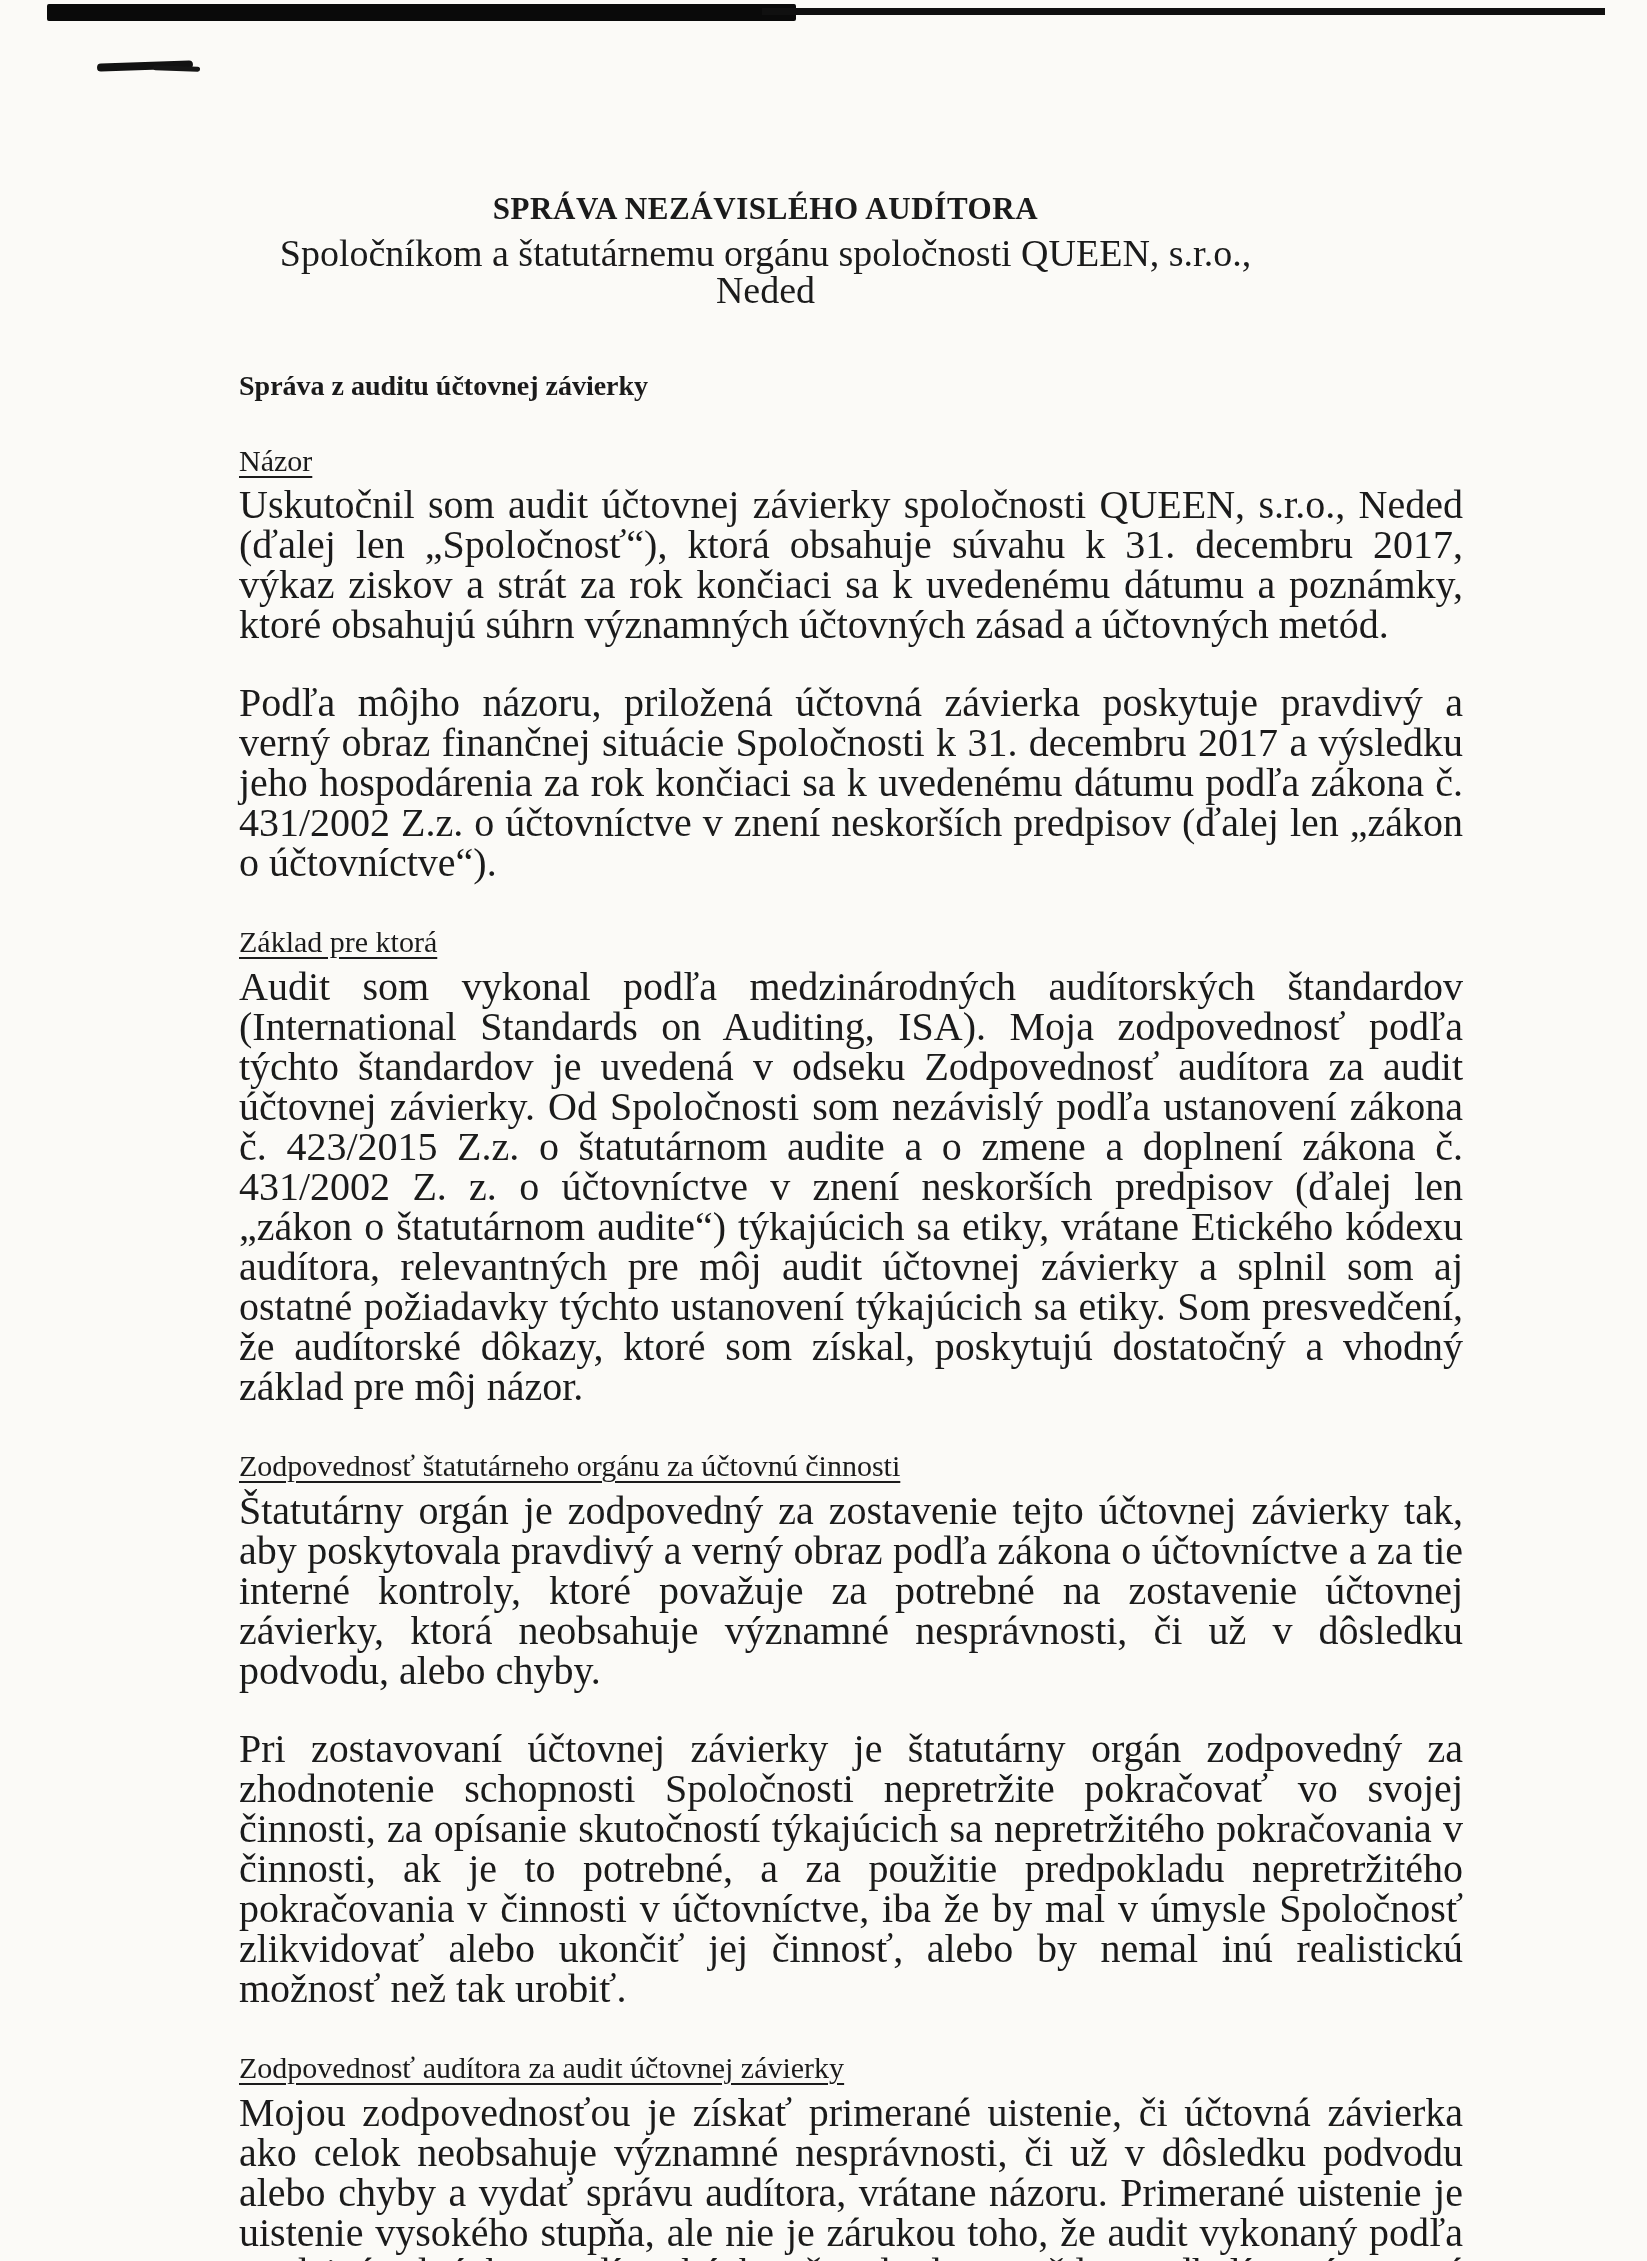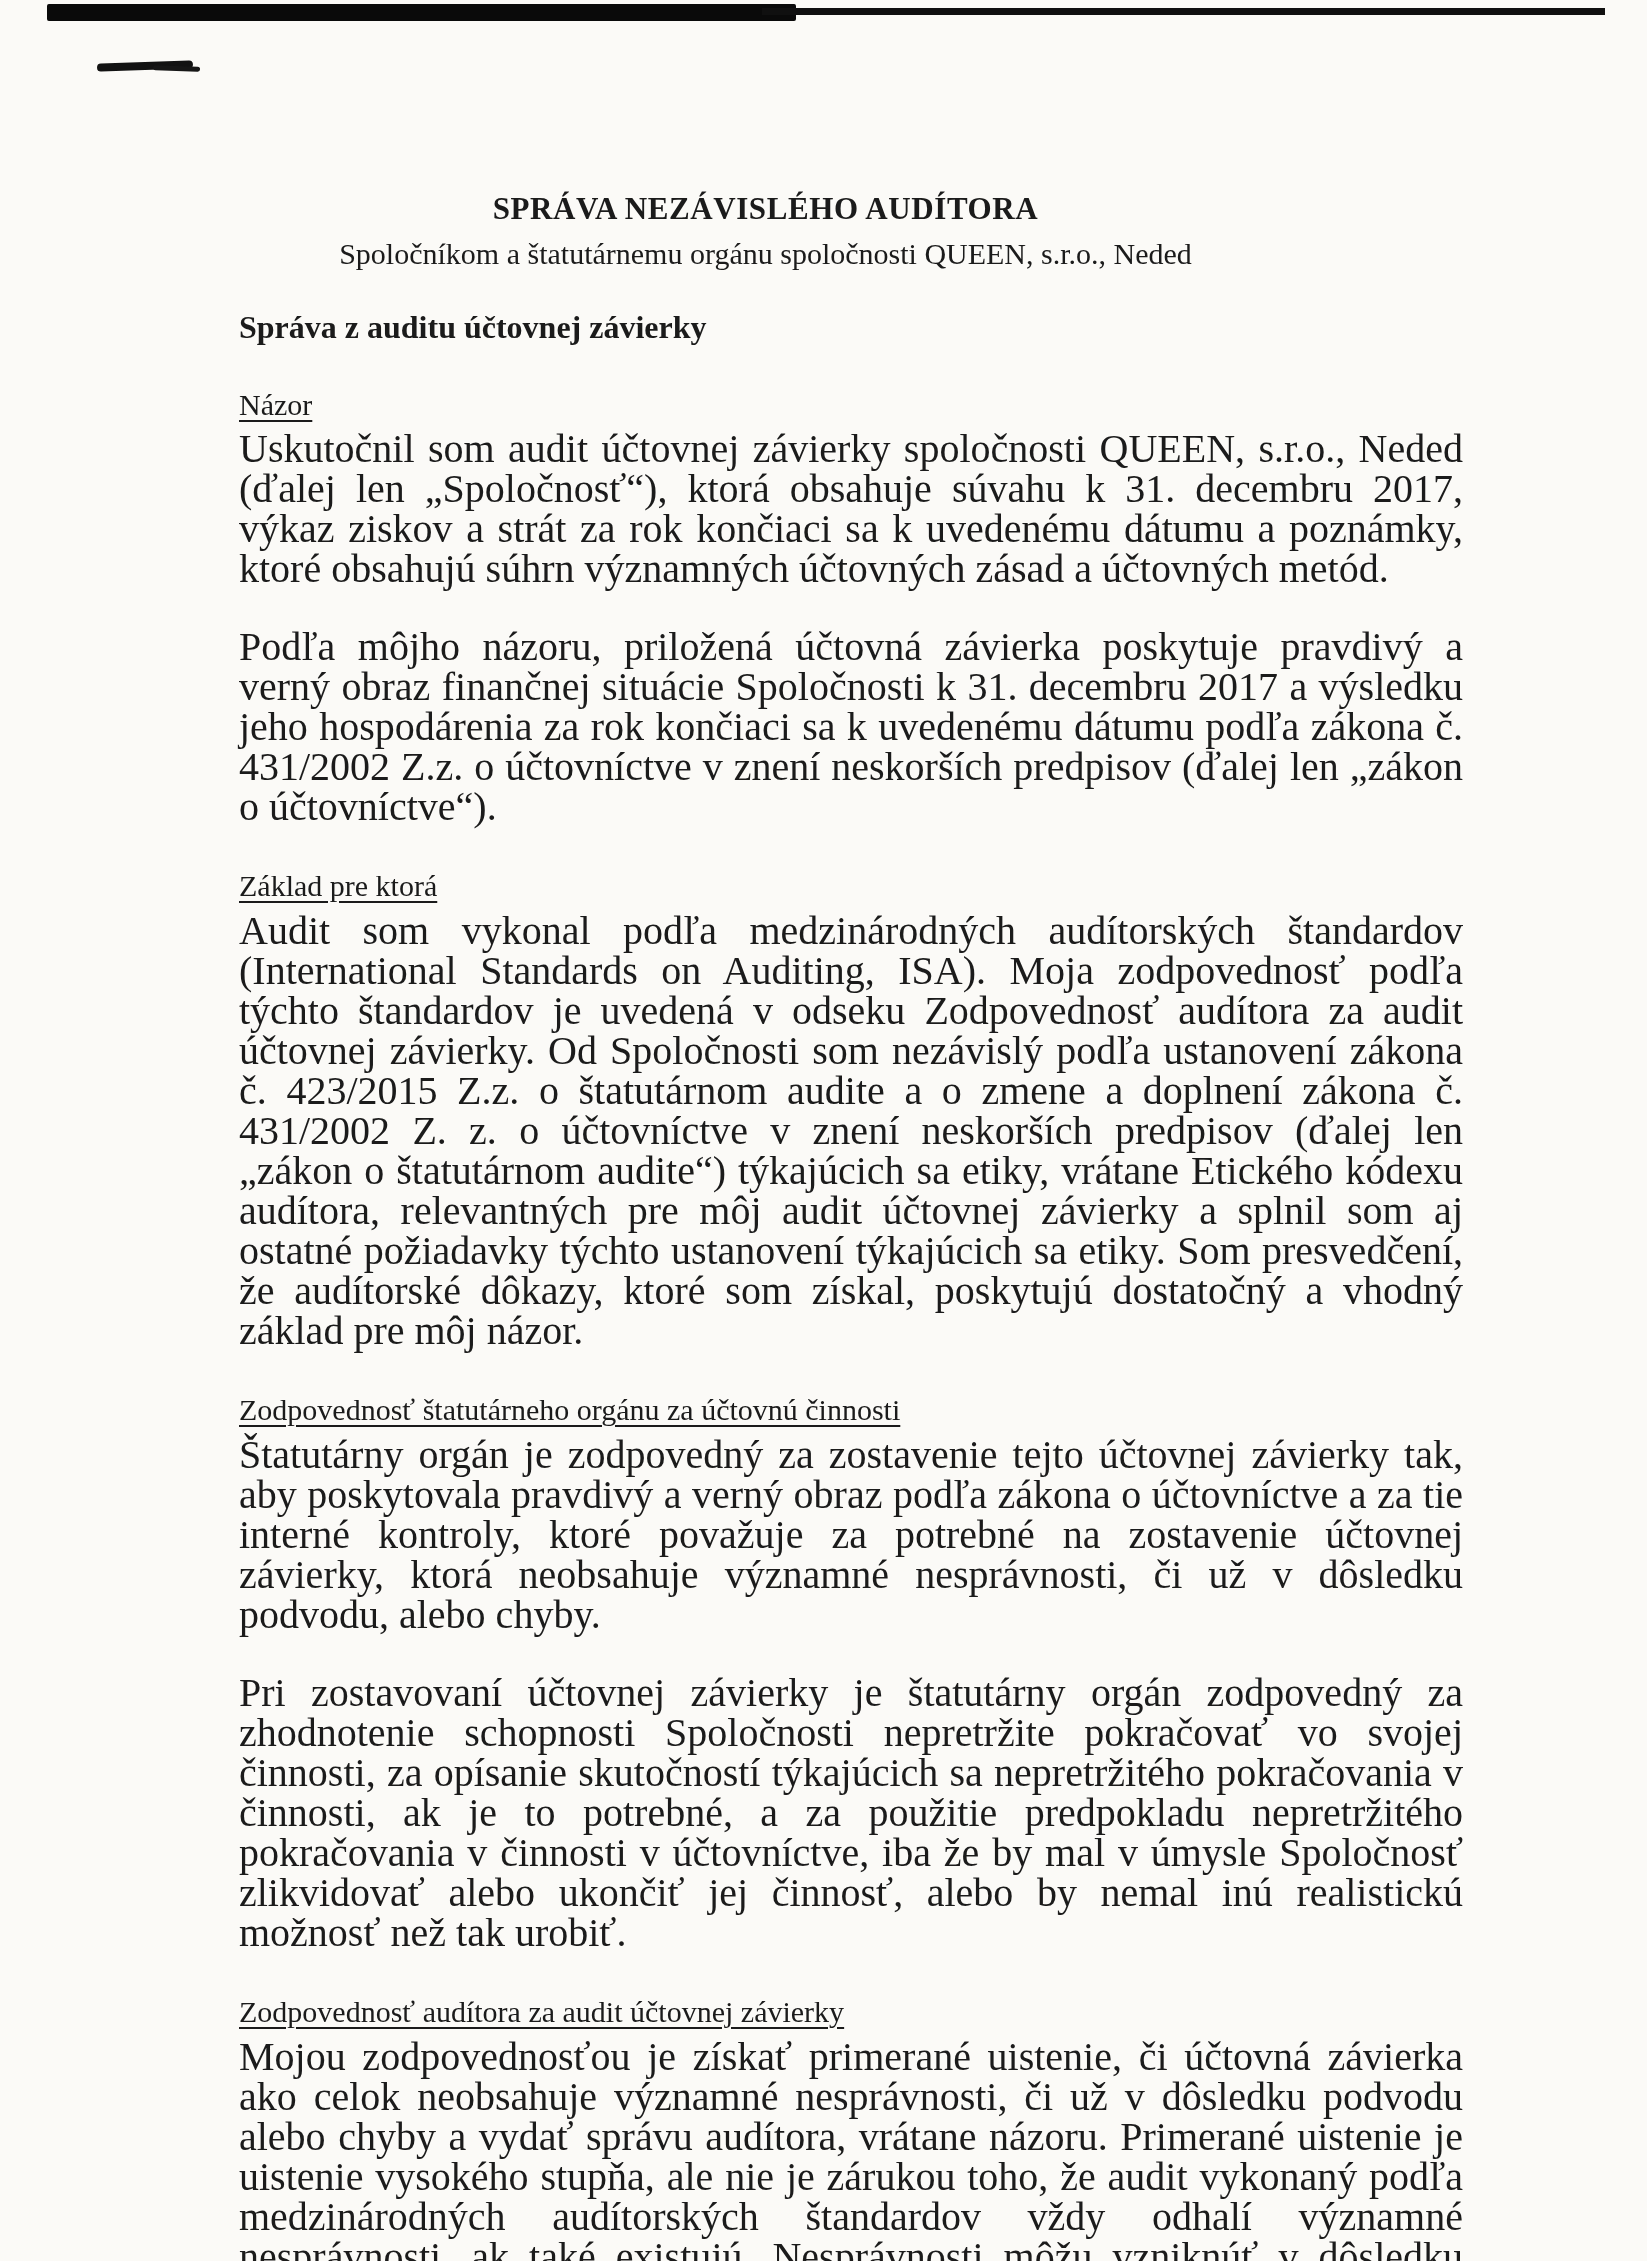--- a/index.html
+++ b/index.html
@@ -49,29 +49,29 @@
     width: 1053px;
     text-align: center;
   }
   .doc-title {
     font-size: 31px;
     font-weight: bold;
     letter-spacing: 0.6px;
     line-height: 39px;
   }
   .doc-subtitle {
-    font-size: 30px;
+    font-size: 38px;
     line-height: 37px;
     margin-top: 6.5px;
   }
 
   .report-heading {
-    font-size: 32px;
+    font-size: 28px;
     font-weight: bold;
-    margin-top: 37px;
+    margin-top: 61px;
   }
 
   .section { margin-top: 41px; }
   .section-heading {
     font-size: 30px;
     text-decoration: underline;
     text-underline-offset: 4.5px;
     text-decoration-thickness: 1.6px;
     margin-bottom: 7.8px;
     margin-top: 42px;

